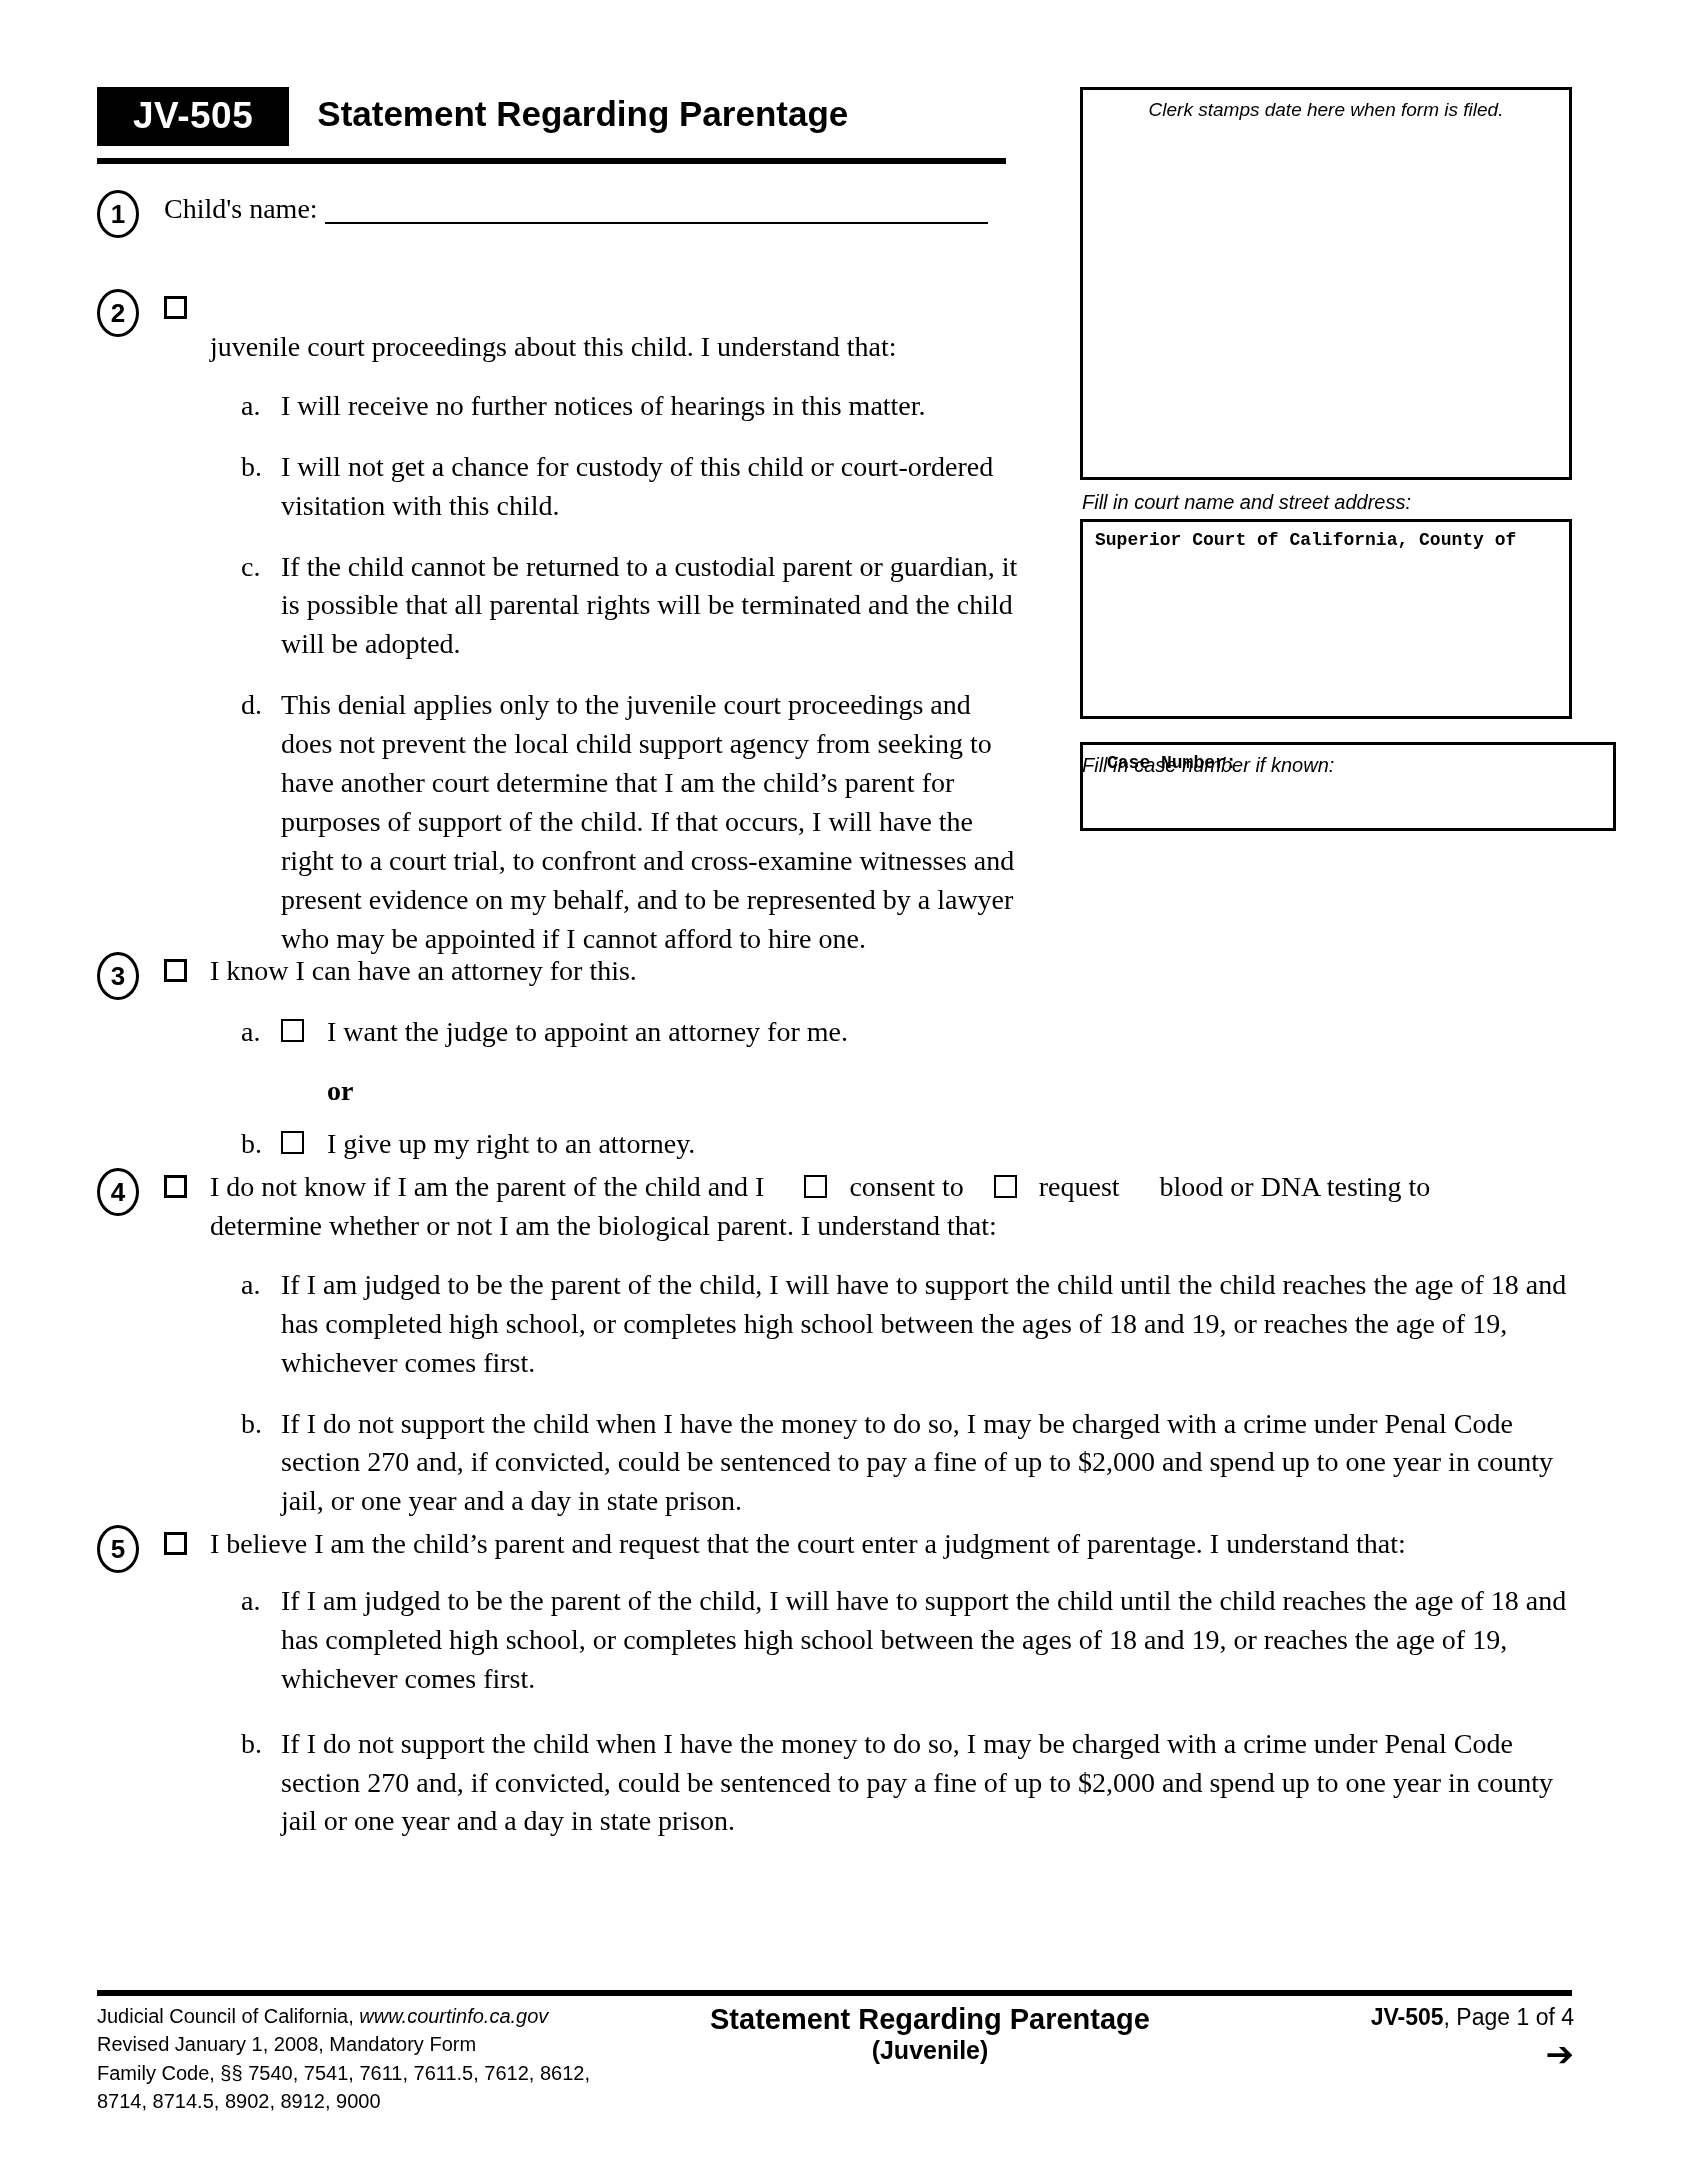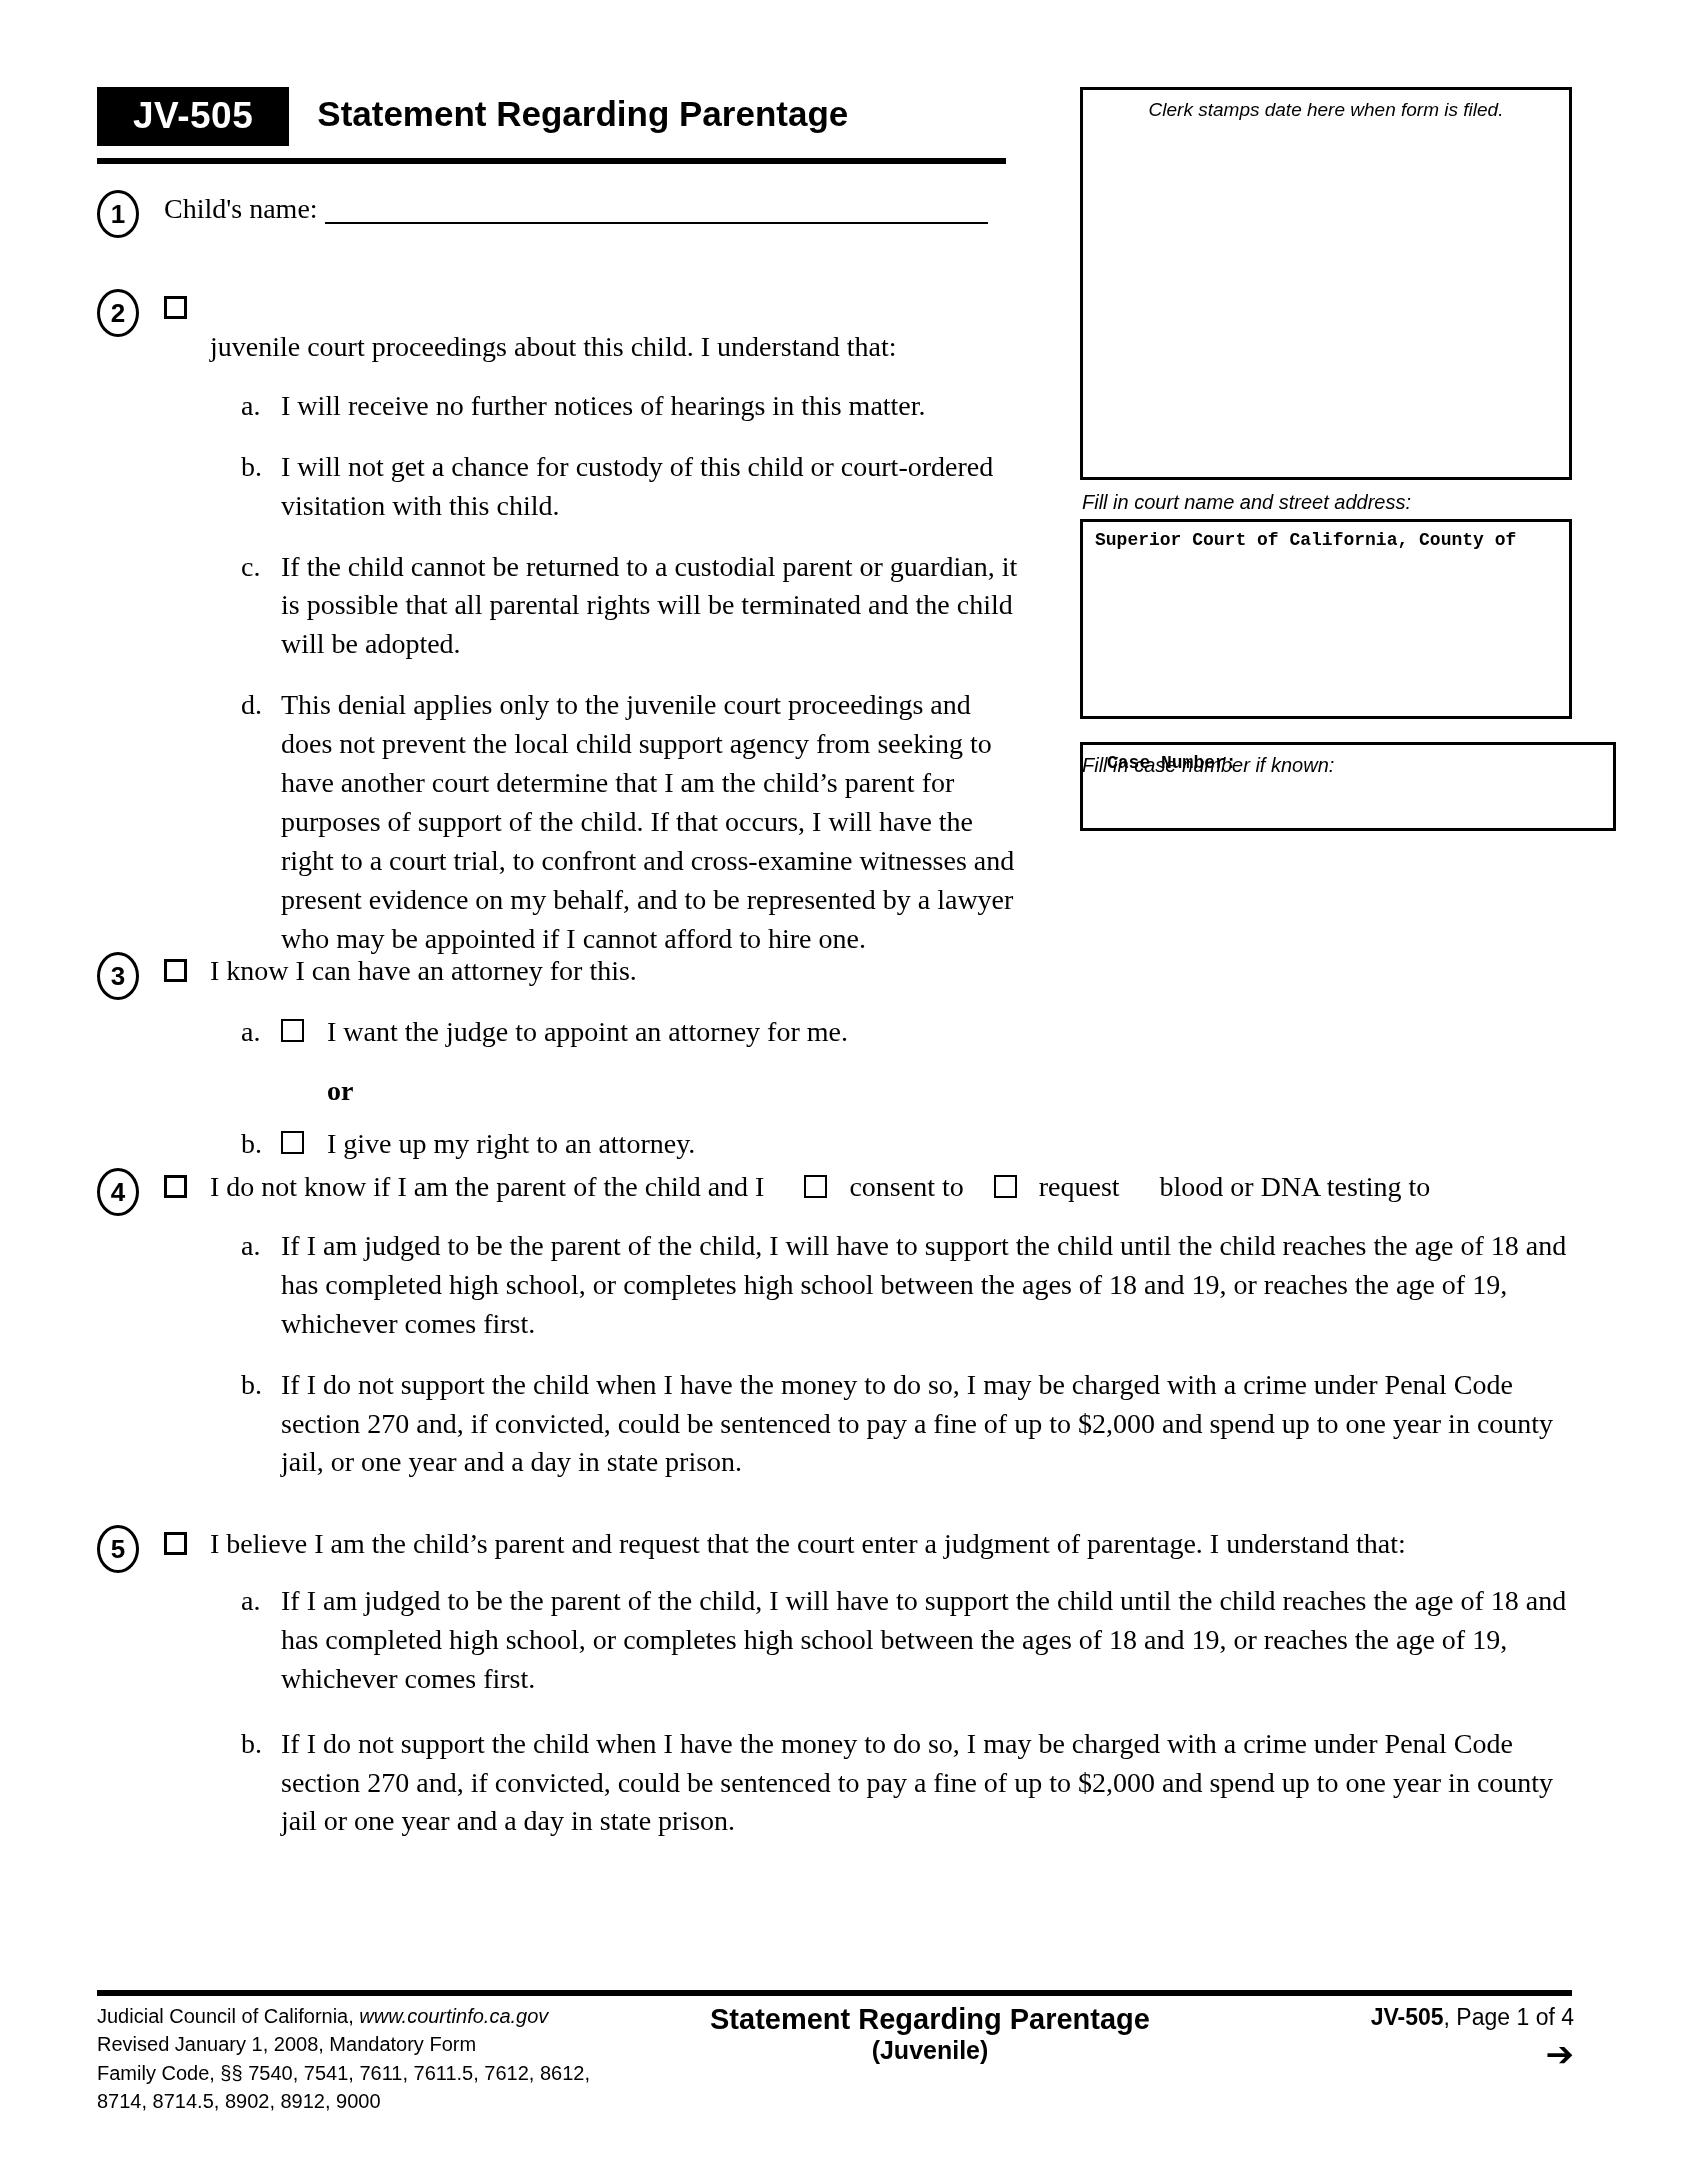--- a/index.html
+++ b/index.html
@@ -341,20 +341,21 @@
           <span style="display:inline-block; width:8px;"></span>
           <span>consent to</span>
           <span style="display:inline-block; width:16px;"></span>
           <span class="cbox thin"></span>
           <span style="display:inline-block; width:8px;"></span>
           <span>request</span>
           <span style="display:inline-block; width:26px;"></span>
           <span>blood or DNA testing to</span>
         </span>
         <br>
+        <span>determine whether or not I am the biological parent. I understand that:</span>
       </div>
 
       <div class="sub" style="margin-left:77px; margin-top:20px;">
         <div class="sub-row">
           <div class="sub-letter">a.</div>
           <div class="sub-body" style="max-width:1332px;">If I am judged to be the parent of the child, I will have to support the child until the child reaches the age of 18 and has completed high school, or completes high school between the ages of 18 and 19, or reaches the age of 19, whichever comes first.</div>
         </div>
         <div class="sub-row" style="margin-top:22px;">
           <div class="sub-letter">b.</div>
           <div class="sub-body" style="max-width:1332px;">If I do not support the child when I have the money to do so, I may be charged with a crime under Penal Code section 270 and, if convicted, could be sentenced to pay a fine of up to $2,000 and spend up to one year in county jail, or one year and a day in state prison.</div>

